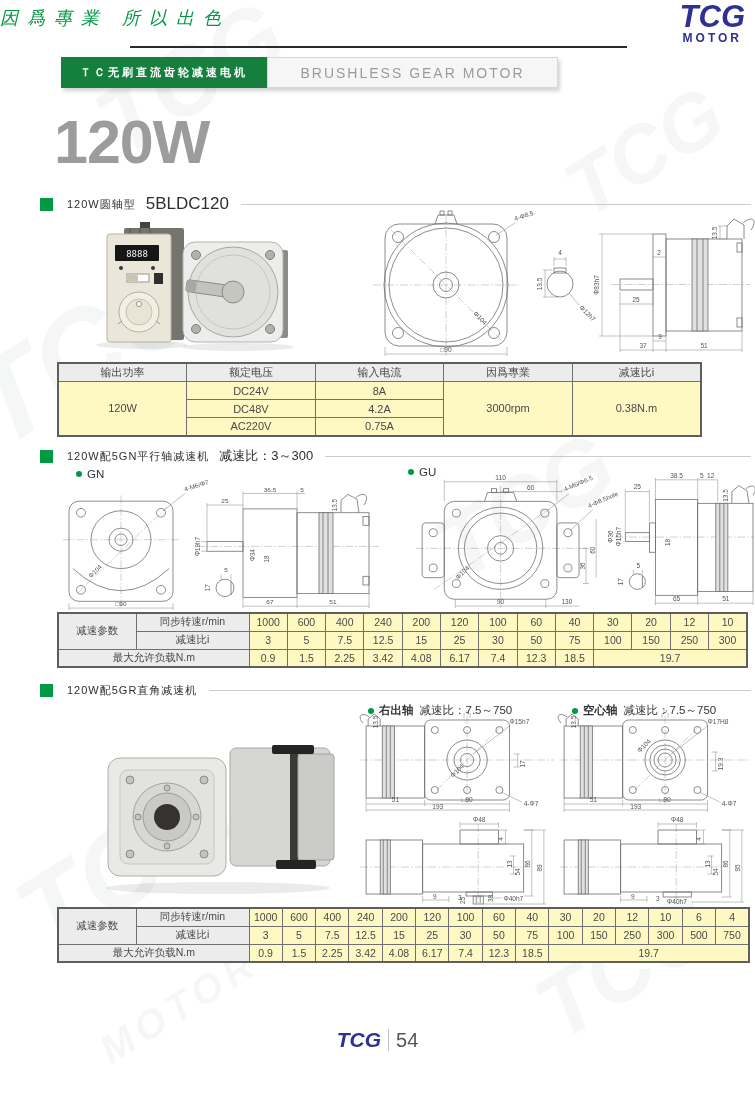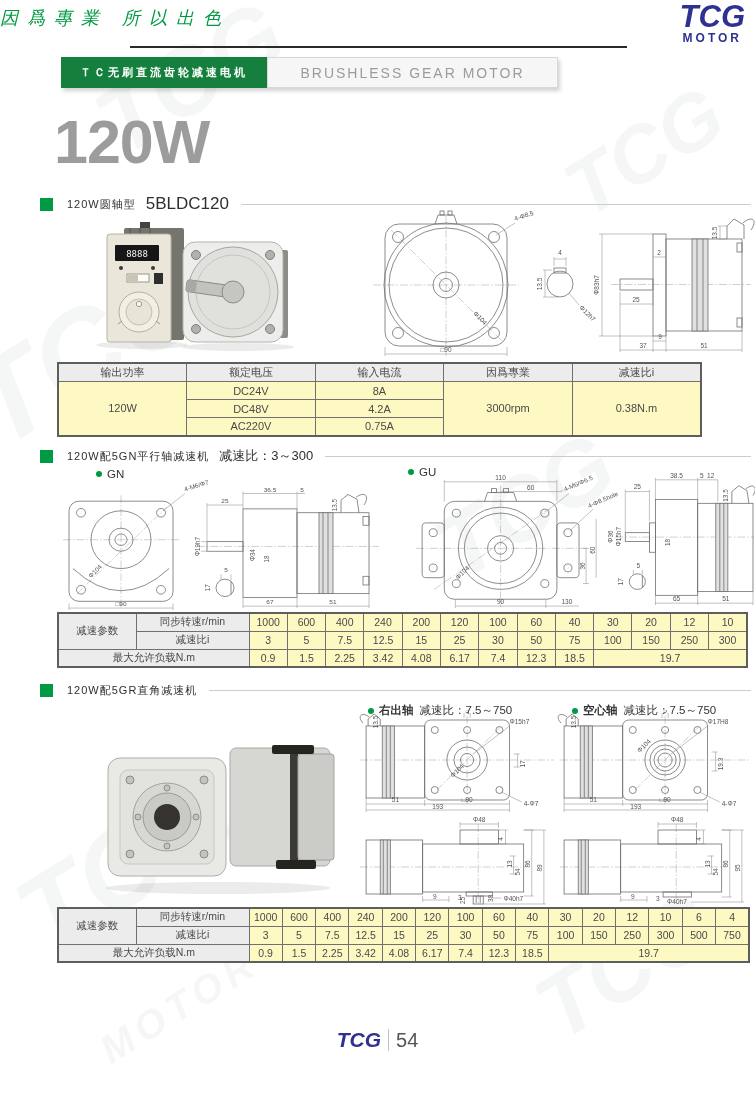--- a/index.html
+++ b/index.html
@@ -248,21 +248,21 @@
     </tr>
   </tbody>
     </table>
 
   <div class="sec" style="top:447px">
     <div class="sq"></div>
     <div class="t">120W配5GN平行轴减速机</div>
     <div class="sub">减速比：3～300</div>
     <div class="line"></div>
   </div>
-  <div class="dotlbl" style="top:468px;left:96px">
+  <div class="dotlbl" style="top:468px;left:76px">
     <span class="dot"></span>
     <span>GN</span>
   </div>
   <div class="dotlbl" style="top:466px;left:408px">
     <span class="dot"></span>
     <span>GU</span>
   </div>
 
   <svg class="draw" style="left:57px;top:480px" width="325" height="130" viewBox="0 0 325 135" preserveAspectRatio="none">
     <g class="cl">

